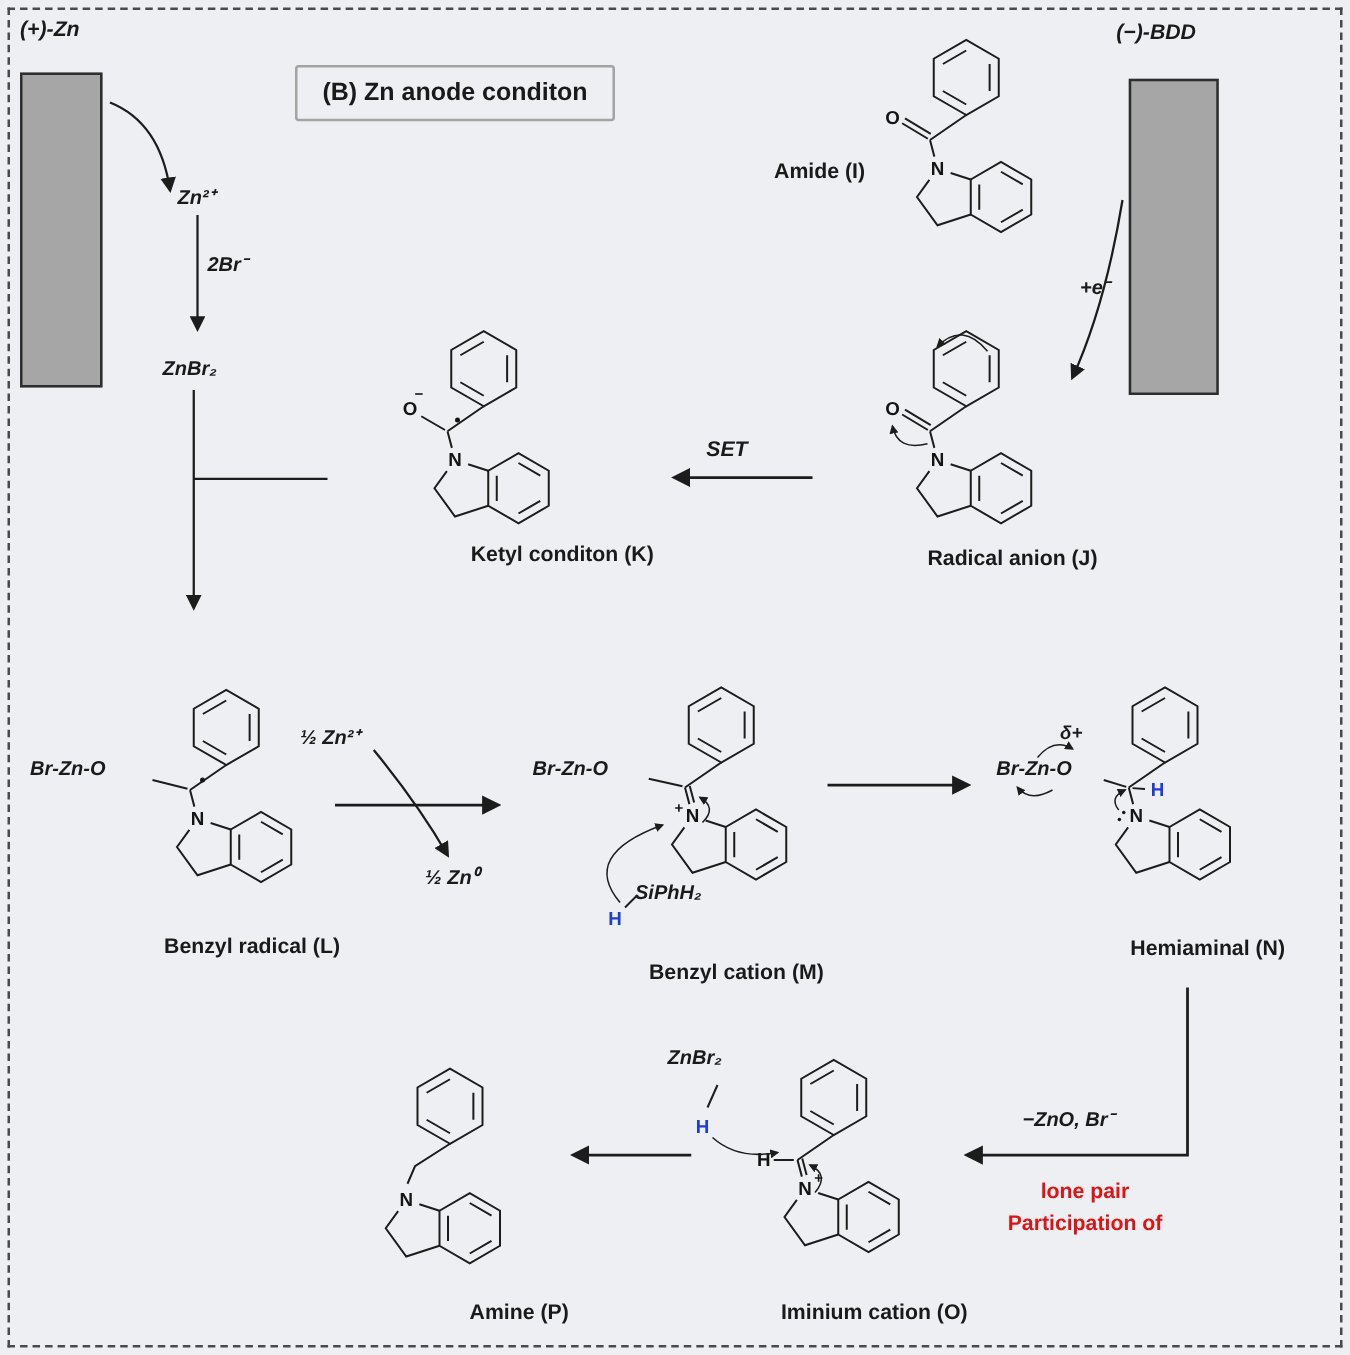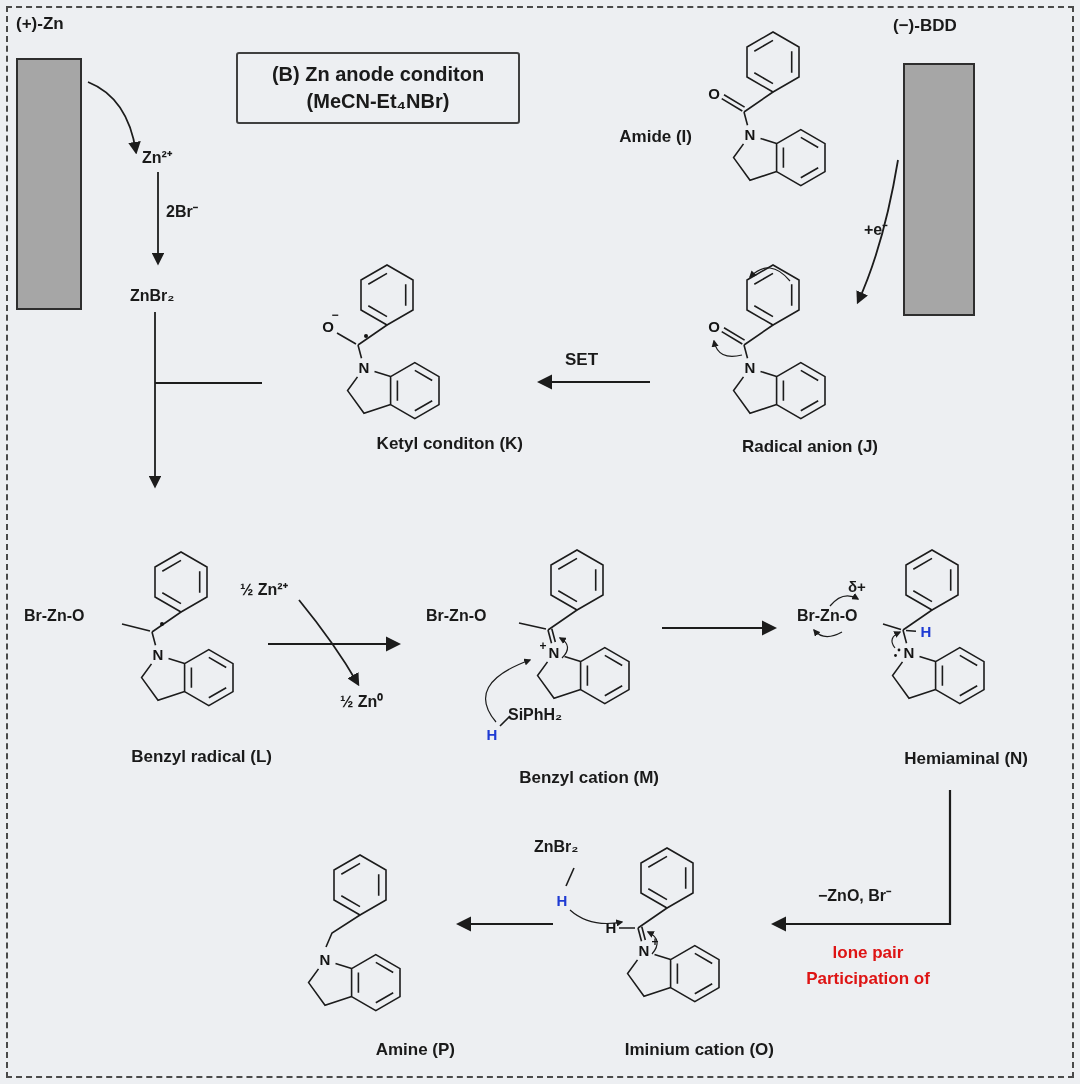--- a/index.html
+++ b/index.html
@@ -5,27 +5,27 @@
   html,body { margin:0; padding:0; }
   body {
     width:1080px; height:1084px; position:relative;
     background:#edeff2; color:#1a1a1a;
     font-family:"Liberation Sans", sans-serif;
     overflow:hidden;
   }
   .border-frame { position:absolute; inset:6px; border:2px dashed #4a4a4a; pointer-events:none; }
   .electrode { position:absolute; background:#a6a6a6; border:2px solid #2e2e2e; box-sizing:border-box; }
   .titlebox {
-    position:absolute; left:236px; top:52px; width:284px;
-    border:2px solid #404040; border-radius:3px; box-sizing:border-box;
+    position:absolute; left:236px; top:52px; width:256px;
+    border:2px solid #a3a3a3; border-radius:3px; box-sizing:border-box;
     text-align:center; font-size:20px; font-weight:600;
     padding:7px 4px; line-height:1.35;
   }
   .lbl { position:absolute; font-weight:bold; font-size:17px; text-align:right; white-space:nowrap; }
-  .sp  { position:absolute; font-weight:bold; font-size:16px; white-space:nowrap; }
+  .sp  { position:absolute; font-weight:bold; font-size:16px; white-space:nowrap;font-style:italic; }
   .red { color:#de1414; }
   .blue { color:#1f3bd3; }
   .note { position:absolute; font-weight:bold; font-size:17px; text-align:center; line-height:1.5; }
   svg.scheme { position:absolute; left:0; top:0; pointer-events:none; }
   .scheme path { stroke:#1c1c1c; stroke-width:1.6; fill:none; }
   .scheme .arr  { stroke-width:1.8; }
   .scheme .arr2 { stroke-width:2.2; }
   .scheme .curly { stroke-width:1.2; }
   .scheme marker path { stroke:none; fill:#1c1c1c; }
   .scheme text { stroke:none; fill:#141414; text-anchor:middle;
@@ -39,21 +39,20 @@
 
 <div class="border-frame"></div>
 
 <div class="electrode" style="left:16px; top:58px; width:66px; height:252px"></div>
 <div class="electrode" style="left:903px; top:63px; width:72px; height:253px"></div>
 <div class="sp" style="left:16px; top:14px; font-size:17px">(+)-Zn</div>
 <div class="sp" style="left:893px; top:16px; font-size:17px">(−)-BDD</div>
 
 <div class="titlebox">
   <div>(B) Zn anode conditon</div>
-  <div>(MeCN-Et₄NBr)</div>
 </div>
 
 <div class="sp" style="left:142px; top:146px">Zn²⁺</div>
 <div class="sp" style="left:166px; top:200px">2Br⁻</div>
 <div class="sp" style="left:130px; top:287px">ZnBr₂</div>
 
 <div class="sp" style="left:864px; top:218px">+e⁻</div>
 <div class="sp" style="left:565px; top:350px; font-size:17px">SET</div>
 
 <div class="sp" style="left:240px; top:578px">½ Zn²⁺</div>

